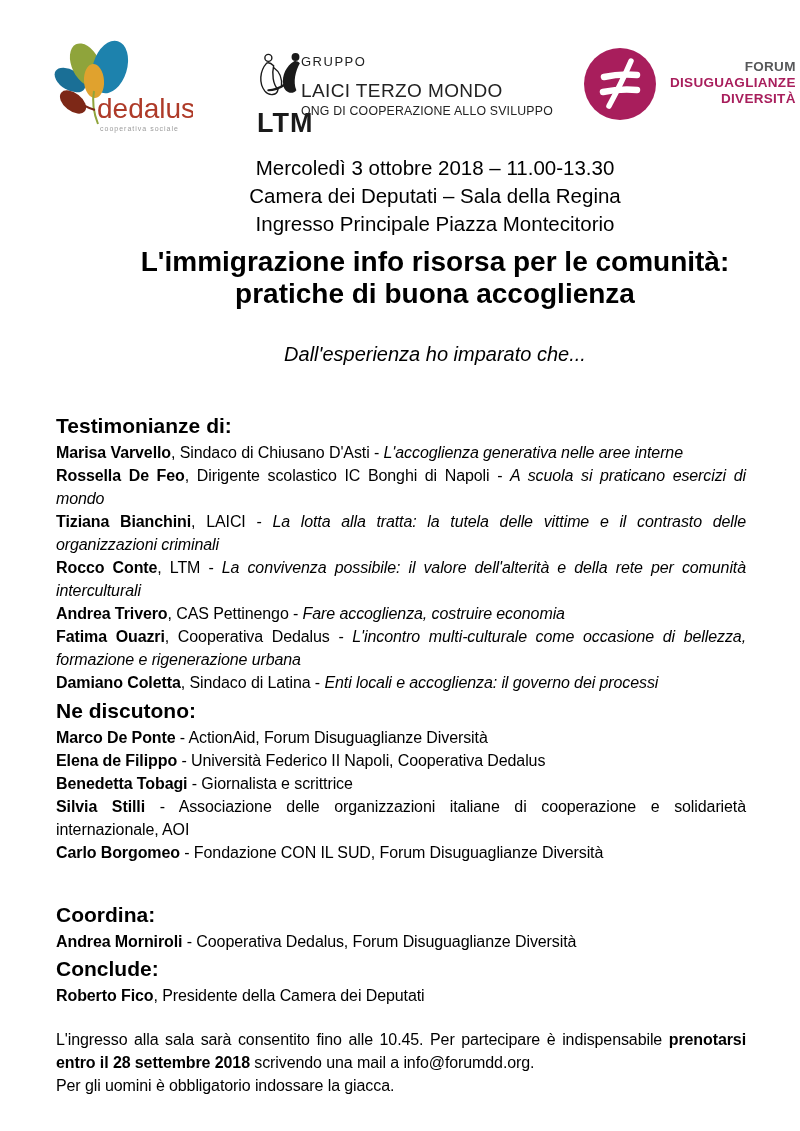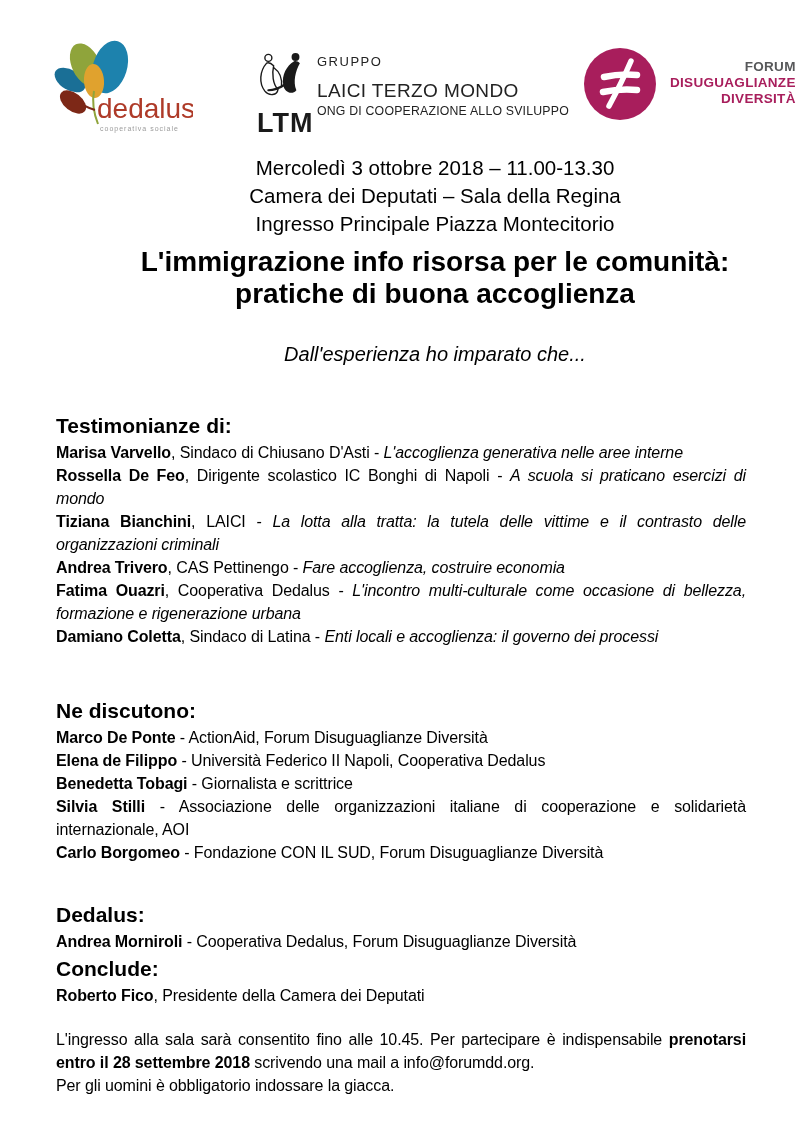--- a/index.html
+++ b/index.html
@@ -5,21 +5,21 @@
   html,body{margin:0;padding:0;background:#ffffff;}
   body{font-family:"Liberation Sans", sans-serif;color:#000;}
   .page{position:relative;width:800px;height:1131px;background:#fff;overflow:hidden;margin:0 auto;}
 
   
   .logo{position:absolute;}
   .logo-dedalus{left:53px;top:38px;width:140px;height:100px;}
   .logo-ltm{left:257px;top:50px;width:290px;height:92px;}
   .ltm-icon{position:absolute;left:0;top:0;}
   .ltm-acronym{position:absolute;left:0;top:58px;font-size:27px;font-weight:bold;letter-spacing:1px;color:#1a1a1a;}
-  .ltm-text{position:absolute;left:60px;top:4px;color:#222;}
+  .ltm-text{position:absolute;left:44px;top:4px;color:#222;}
   .ltm-line1{font-size:13px;letter-spacing:1.5px;}
   .ltm-line2{font-size:19px;letter-spacing:.4px;margin-top:11px;white-space:nowrap;}
   .ltm-line3{font-size:12.3px;letter-spacing:.2px;margin-top:2px;white-space:nowrap;}
   .logo-forum{left:584px;top:46px;width:180px;height:90px;text-align:right;}
   .forum-circle{position:absolute;left:0;top:2px;}
   .forum-text{position:absolute;left:86px;top:13px;font-size:13.5px;line-height:16px;letter-spacing:.3px;font-weight:bold;}
   .forum-gray{color:#57585a;}
   .forum-magenta{color:#a81e5c;}
 
   
@@ -104,36 +104,37 @@
     <div>pratiche di buona accoglienza</div>
   </div>
 
   <div id="subtitle-block" class="centered">Dall'esperienza ho imparato che...</div>
 
   <div id="sec-testimonianze" class="section">
     <h2>Testimonianze di:</h2>
     <p class="entry"><b>Marisa Varvello</b><span>, Sindaco di Chiusano D'Asti - </span><i>L'accoglienza generativa nelle aree interne</i></p>
     <p class="entry"><b>Rossella De Feo</b><span>, Dirigente scolastico IC Bonghi di Napoli - </span><i>A scuola si praticano esercizi di mondo</i></p>
     <p class="entry"><b>Tiziana Bianchini</b><span>, LAICI - </span><i>La lotta alla tratta: la tutela delle vittime e il contrasto delle organizzazioni criminali</i></p>
+    <p class="entry"><b>Rocco Conte</b><span>, LTM - </span><i>La convivenza possibile: il valore dell'alterità e della rete per comunità interculturali</i></p>
     <p class="entry"><b>Andrea Trivero</b><span>, CAS Pettinengo - </span><i>Fare accoglienza, costruire economia</i></p>
     <p class="entry"><b>Fatima Ouazri</b><span>, Cooperativa Dedalus - </span><i>L'incontro multi-culturale come occasione di bellezza, formazione e rigenerazione urbana</i></p>
     <p class="entry"><b>Damiano Coletta</b><span>, Sindaco di Latina - </span><i>Enti locali e accoglienza: il governo dei processi</i></p>
   </div>
 
   <div id="sec-discutono" class="section">
     <h2>Ne discutono:</h2>
     <p class="entry"><b>Marco De Ponte</b><span> - ActionAid, Forum Disuguaglianze Diversità</span></p>
     <p class="entry"><b>Elena de Filippo</b><span> - Università Federico II Napoli, Cooperativa Dedalus</span></p>
     <p class="entry"><b>Benedetta Tobagi</b><span> - Giornalista e scrittrice</span></p>
     <p class="entry"><b>Silvia Stilli</b><span> - Associazione delle organizzazioni italiane di cooperazione e solidarietà internazionale, AOI</span></p>
     <p class="entry"><b>Carlo Borgomeo</b><span> - Fondazione CON IL SUD, Forum Disuguaglianze Diversità</span></p>
   </div>
 
   <div id="sec-coordina" class="section">
-    <h2>Dedalus:</h2>
+    <h2>Coordina:</h2>
     <p class="entry"><b>Andrea Morniroli</b><span> - Cooperativa Dedalus, Forum Disuguaglianze Diversità</span></p>
   </div>
 
   <div id="sec-conclude" class="section">
     <h2>Conclude:</h2>
     <p class="entry"><b>Roberto Fico</b><span>, Presidente della Camera dei Deputati</span></p>
   </div>
 
   <div id="footer">
     <div class="foot-justify"><span>L'ingresso alla sala sarà consentito fino alle 10.45. Per partecipare è indispensabile </span><b>prenotarsi</b></div>

